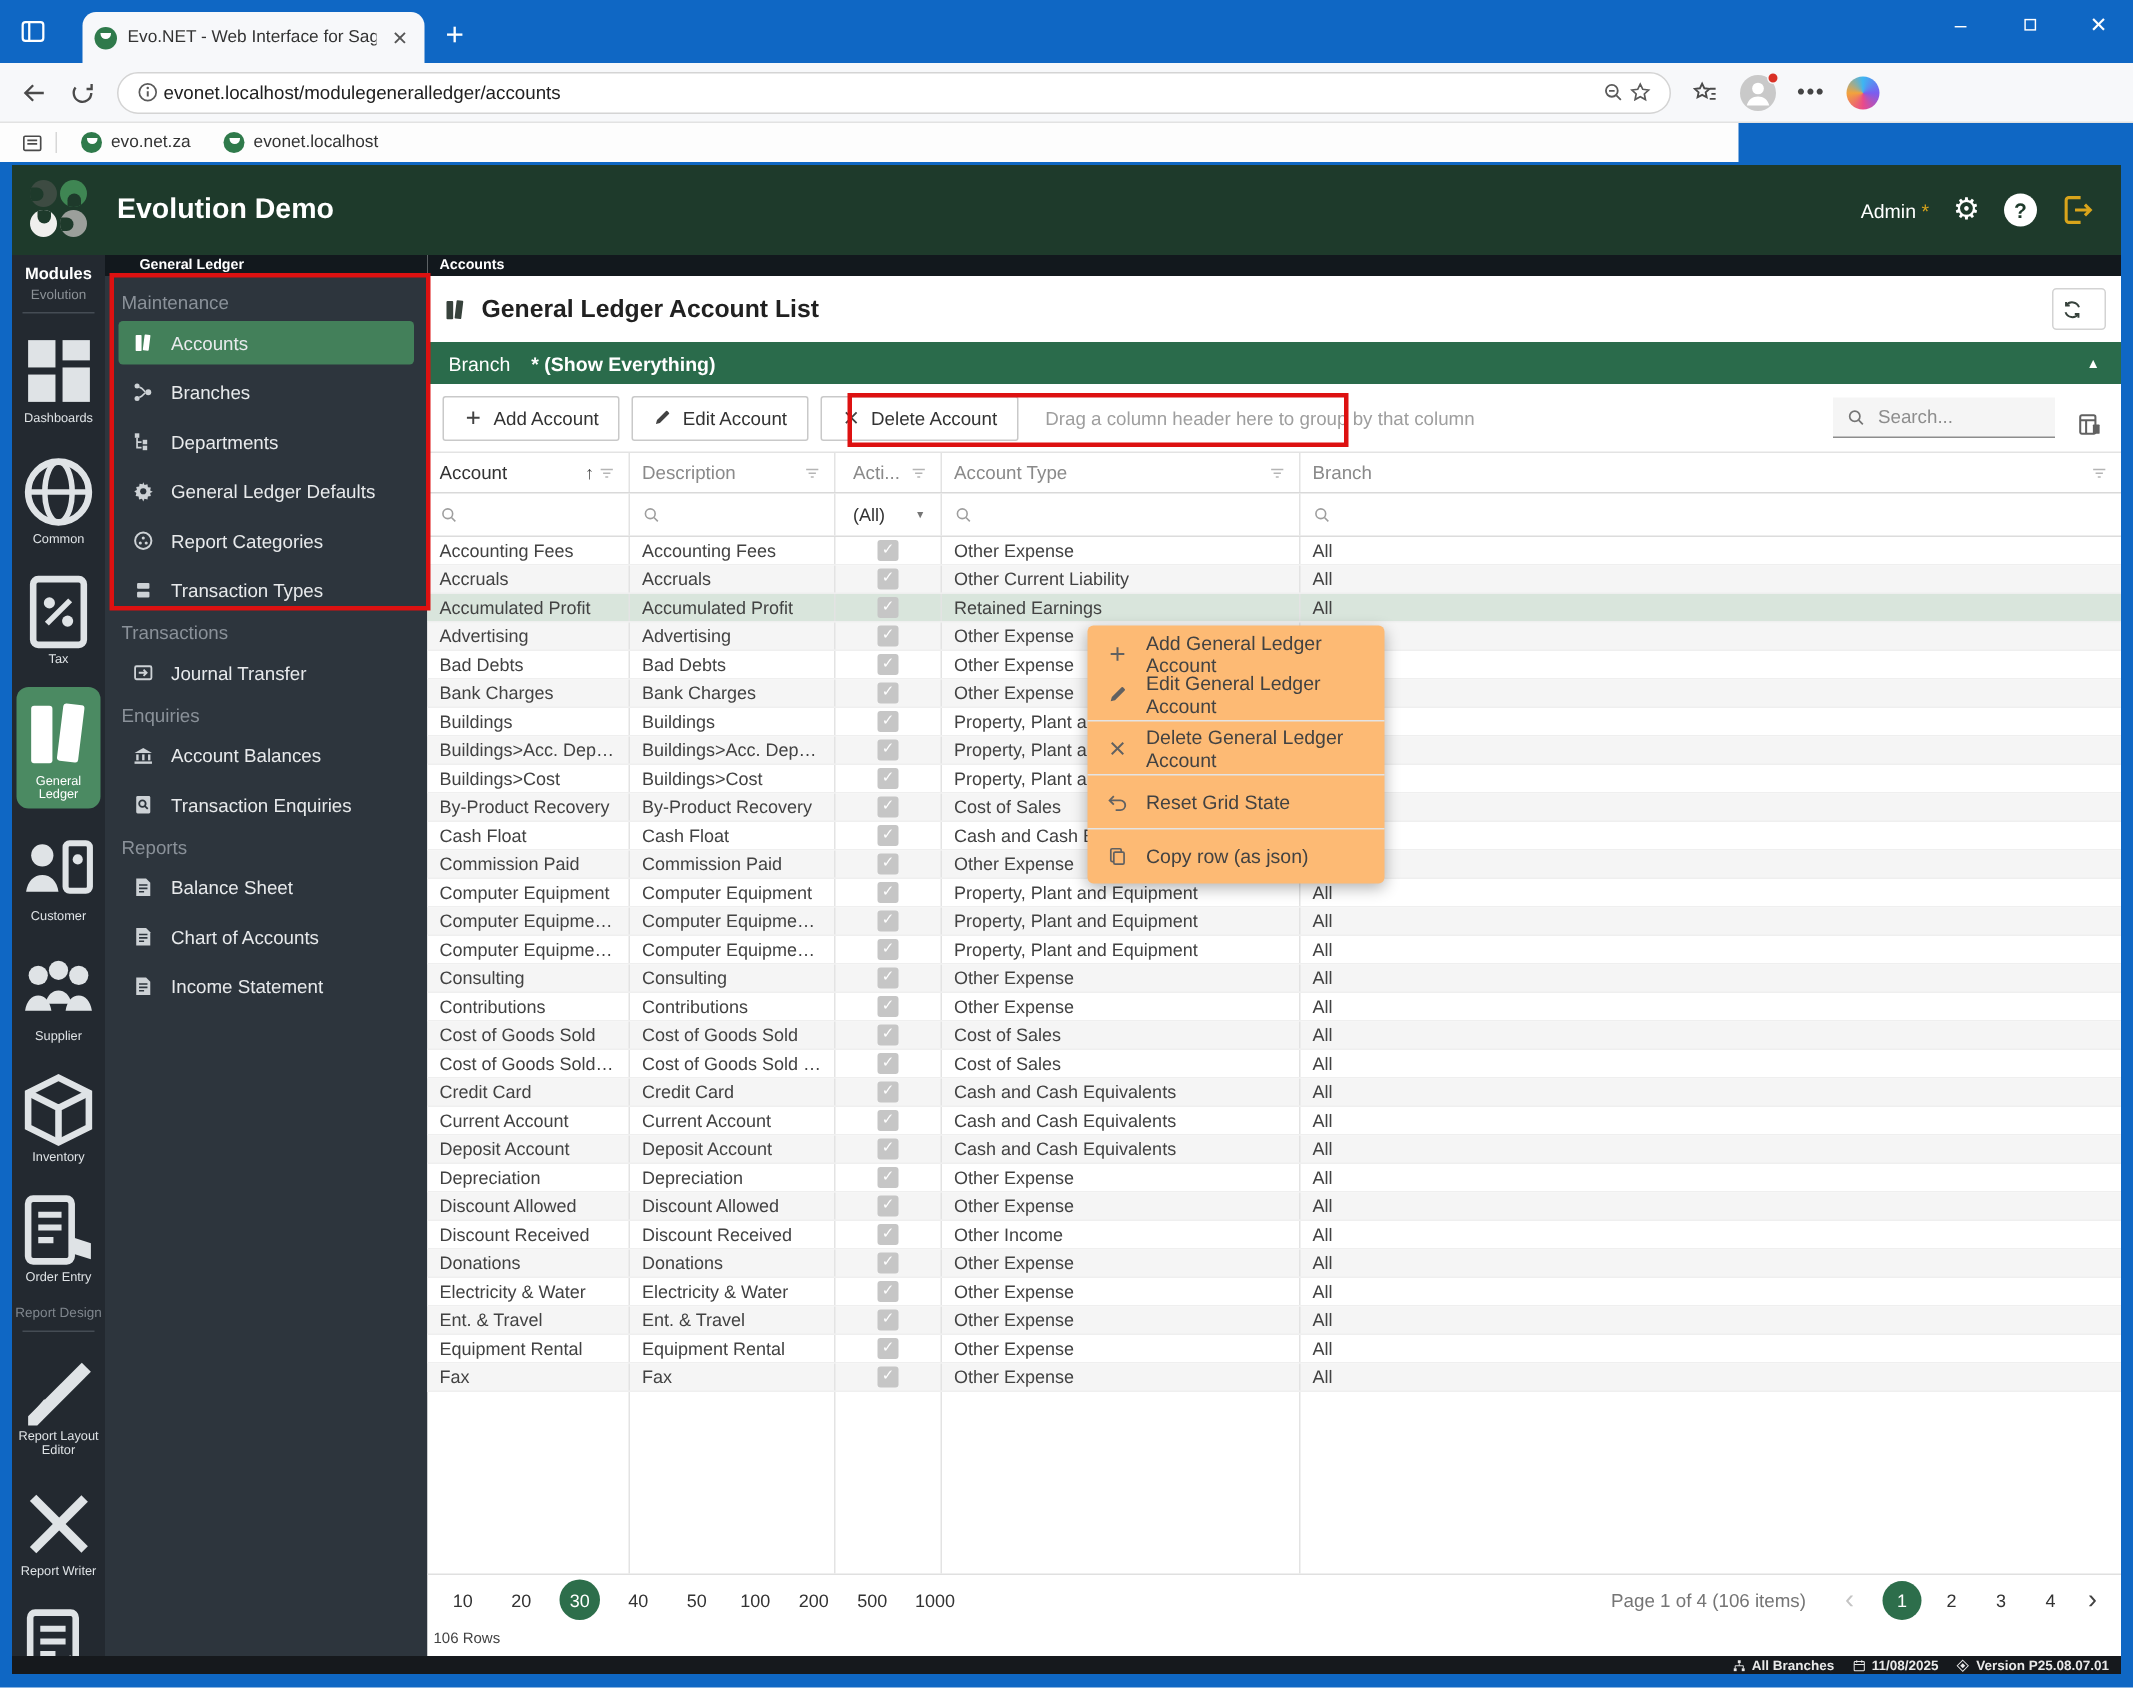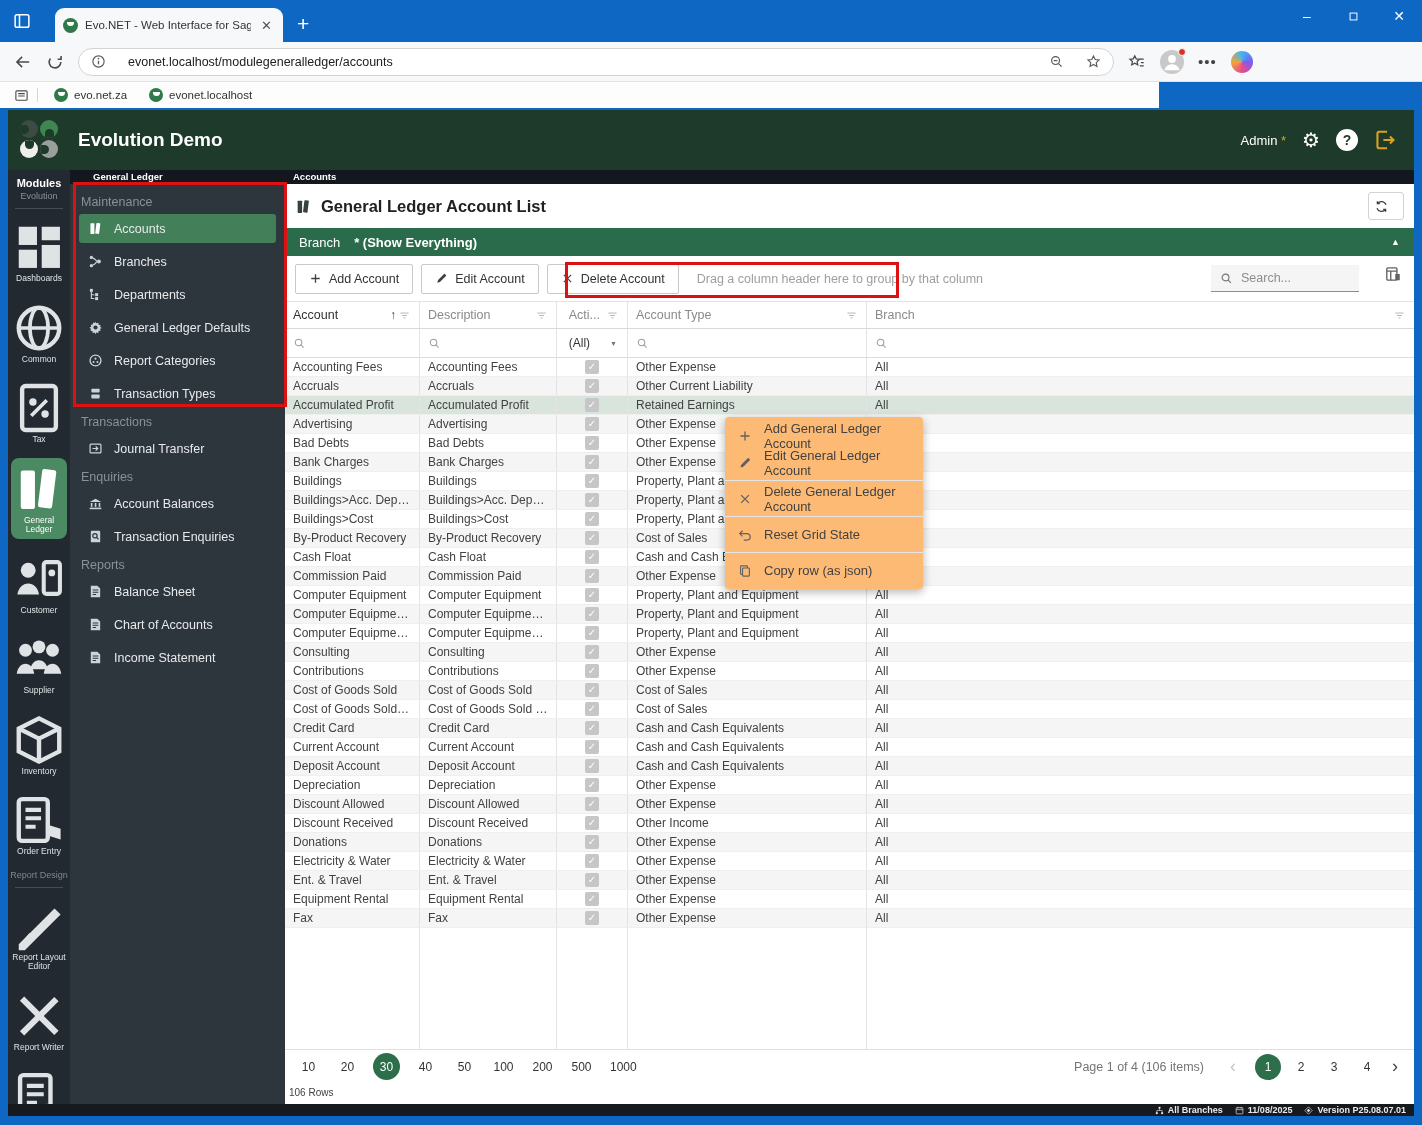--- a/index.html
+++ b/index.html
@@ -14,21 +14,21 @@
   .favicon { width:15px; height:15px; border-radius:50%; background:#2f7a4b; position:relative; flex:none; }
   .favicon:after { content:""; position:absolute; left:4px; top:4px; width:7px; height:4px; background:#fff; border-radius:0 0 4px 4px; }
   .tab-title { font-size:11.5px; color:#333; white-space:nowrap; overflow:hidden; text-overflow:clip; flex:1; }
   .tab-close { font-size:13px; color:#555; padding:0 3px; cursor:default; }
   .newtab { color:#fff; font-size:21px; font-weight:300; margin:0 0 6px 14px; }
   .win-controls { position:absolute; right:0; top:0; height:32px; display:flex; }
   .win-btn { width:46px; height:32px; color:#fff; display:flex; align-items:center; justify-content:center; font-size:14px; }
 
   #urlrow { position:absolute; left:0; top:42px; width:1422px; height:40px; background:#f7f8fa; border-bottom:1px solid #e2e2e2; display:flex; align-items:center; padding:0 14px; gap:14px; }
   .nav-ico { width:18px; height:18px; color:#4a4a4a; }
-  #urlpill { width:1036px; height:28px; background:#fff; border:1px solid #d4d4d4; border-radius:14px; display:flex; align-items:center; padding:6px 12px; gap:22px; }
+  #urlpill { width:1036px; height:28px; background:#fff; border:1px solid #d4d4d4; border-radius:14px; display:flex; align-items:center; padding:6px 12px; gap:3px; }
   #url-text { font-size:12.5px; color:#202020; flex:1; }
   .pill-ico { width:15px; height:15px; color:#5a5a5a; }
   #avatar { width:24px; height:24px; border-radius:50%; background:#c9c9c9; position:relative; color:#fff; }
   #avatar .dot { position:absolute; right:-2px; top:-2px; width:8px; height:8px; border-radius:50%; background:#d93025; border:1.5px solid #f7f8fa; }
   #copilot { width:22px; height:22px; border-radius:50%; background:conic-gradient(#3db6f2,#7a5df0,#e94a8a,#f2a33c,#3db6f2); }
   #dots { color:#444; font-size:15px; letter-spacing:1px; }
 
   #bookmarksrow { position:absolute; left:0; top:82px; width:1159px; height:26px; background:#fdfdfd; display:flex; align-items:center; gap:8px; padding:0 14px; }
   .bm { display:flex; align-items:center; gap:6px; font-size:11.5px; color:#333; margin-right:14px; }
   .bm .favicon { width:14px; height:14px; }
@@ -84,21 +84,21 @@
   #page-title { font-size:16.5px; font-weight:bold; color:#212121; }
   #refresh-btn { margin-left:auto; width:36px; height:28px; border:1px solid #d3d3d3; border-radius:3px; background:#fff; display:flex; align-items:center; justify-content:center; color:#424242; }
   #refresh-btn .ic { width:15px; height:15px; }
   #branch-bar { height:28px; background:#2a6b4b; color:#fff; display:flex; align-items:center; padding:0 14px; font-size:13px; }
   #branch-bar .bold { font-weight:bold; margin-left:14px; }
   #branch-collapse { margin-left:auto; font-size:9px; }
   #toolbar { height:45px; display:flex; align-items:center; padding:0 10px; gap:8px; }
   .tb-btn { height:30px; border:1px solid #c9c9c9; border-radius:2px; background:#fff; display:flex; align-items:center; gap:7px; padding:0 13px; font-size:12.5px; color:#333; }
   .tb-btn .ic { width:13px; height:13px; color:#424242; }
   #group-hint { color:#9e9e9e; font-size:12.5px; margin-left:10px; }
-  #search-wrap { margin-left:auto; display:flex; align-items:flex-start; gap:25px; }
+  #search-wrap { margin-left:auto; display:flex; align-items:flex-end; gap:14px; }
   #search-box { width:148px; height:27px; background:#f5f5f5; border-bottom:1px solid #8d8d8d; display:flex; align-items:center; gap:8px; padding:0 9px; }
   #search-box .ic { width:13px; height:13px; color:#757575; }
   #search-box input { border:none; outline:none; background:transparent; font-size:12.5px; color:#333; width:100px; font-family:"Liberation Sans",sans-serif; }
   #search-box input::placeholder { color:#8d8d8d; }
   #colchooser { width:18px; height:18px; color:#616161; margin-right:2px; }
 
   
   #grid { position:absolute; left:0; top:131px; width:1129px; bottom:0; }
   .gr { display:flex; }
   .gc { border-right:1px solid #e3e3e3; padding:0 8px; overflow:hidden; white-space:nowrap; text-overflow:ellipsis; }

